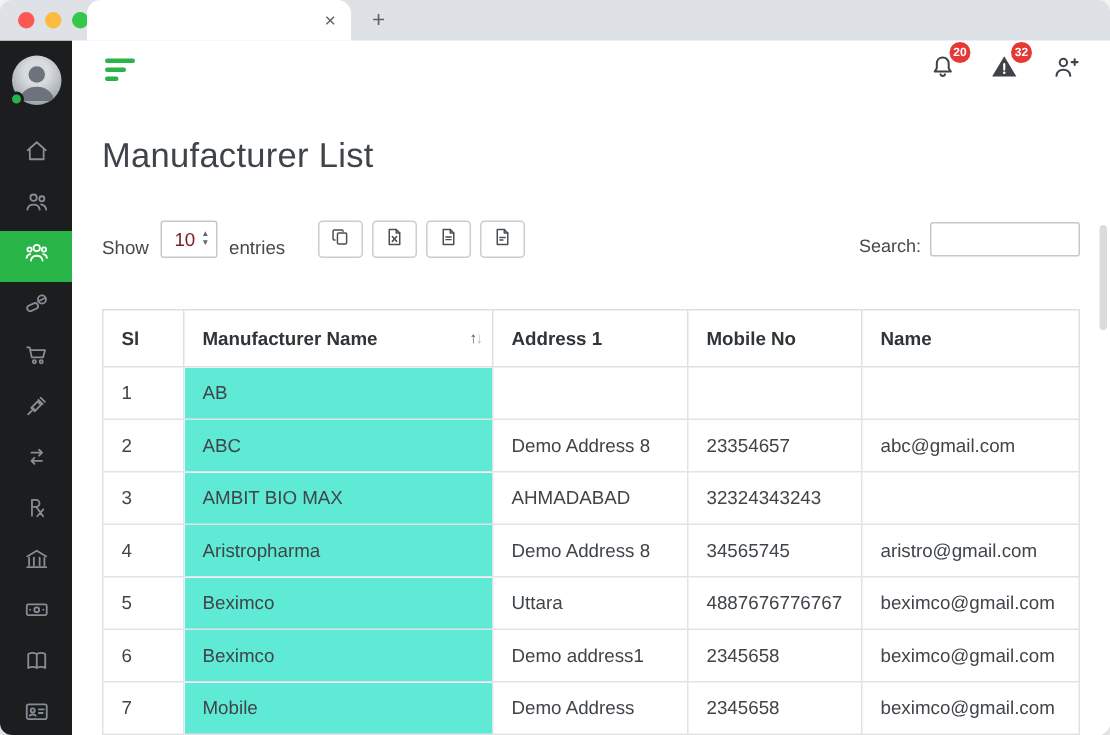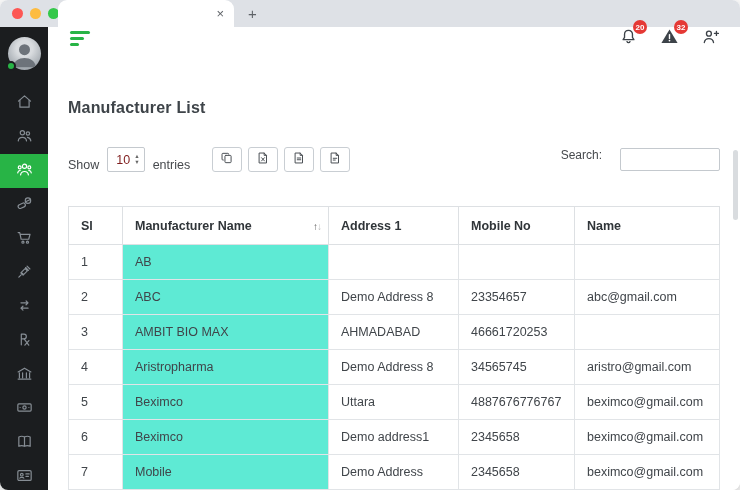--- a/index.html
+++ b/index.html
@@ -34,50 +34,50 @@
   .status-dot{position:absolute;left:-2px;bottom:-1px;width:10px;height:10px;border-radius:50%;
               background:var(--accent);border:2px solid var(--sidebar)}
   .side-nav{display:flex;flex-direction:column;width:100%;margin-top:16px}
   .side-item{height:34px;display:flex;align-items:center;justify-content:center;color:#868d94;cursor:pointer}
   .side-item.active{background:var(--accent);color:#fff}
   .side-item svg{width:17px;height:17px}
 
   .main{flex:1;display:flex;flex-direction:column;min-width:0;background:#fff}
 
   
-  .topbar{height:68px;display:flex;align-items:flex-start;justify-content:space-between;padding:0 18px}
+  .topbar{height:68px;display:flex;align-items:center;justify-content:space-between;padding:0 18px}
   .burger{display:flex;flex-direction:column;gap:3px;cursor:pointer;padding:4px}
   .burger span{height:3px;border-radius:2px;background:var(--accent);display:block}
   .burger .b1{width:20px}.burger .b2{width:14px}.burger .b3{width:9px}
   .top-icons{display:flex;align-items:center;gap:22px;margin-right:2px}
   .icon-btn{position:relative;color:#3d4349;cursor:pointer;display:flex}
   .icon-btn svg{width:19px;height:19px}
   .badge{position:absolute;top:-7px;right:-9px;background:var(--badge);color:#fff;font-size:8px;
          font-weight:700;min-width:14px;height:14px;border-radius:8px;display:flex;
          align-items:center;justify-content:center;padding:0 2px}
 
   
   .content{padding:0 20px;flex:1;min-width:0}
   .page-head{display:flex;justify-content:space-between;align-items:center;margin-top:24px}
-  .title{font-size:16px;font-weight:700;color:#3e4449;letter-spacing:.2px}
+  .title{font-size:23px;font-weight:400;color:#3e4449;letter-spacing:.2px}
   .add-btn{background:var(--accent);color:#fff;font-size:10px;font-weight:700;padding:5px 9px;
            border:none;border-radius:3px;cursor:pointer;font-family:"Liberation Sans",sans-serif}
 
   .controls{display:flex;justify-content:space-between;align-items:center;margin-top:30px}
   .left-controls{display:flex;align-items:flex-end;gap:8px;font-size:12.5px;color:#46494d}
   .select{display:flex;align-items:center;border:1px solid #c4c9ce;border-radius:2px;height:25px;
           padding:0 4px 0 8px;gap:4px;background:#fff;cursor:pointer}
   .select .val{font-size:12.5px;color:#7f1d1d}
   .select .arrows{display:flex;flex-direction:column;line-height:1;color:#666}
   .select .arrows span{font-size:5.5px}
   .export-group{display:flex;gap:6px;margin-left:14px}
   .export-btn{width:30px;height:25px;border:1px solid #c9ced3;border-radius:3px;background:#fff;
               display:flex;align-items:center;justify-content:center;color:#4a4f54;cursor:pointer;padding:0}
   .export-btn svg{width:14px;height:14px}
-  .search{display:flex;align-items:flex-start;gap:18px;font-size:12px;color:#46494d}
+  .search{display:flex;align-items:flex-end;gap:6px;font-size:12px;color:#46494d}
   .search input{width:100px;height:23px;border:1px solid #c4c9ce;border-radius:2px;padding:0 6px;
                 font-size:12px;font-family:"Liberation Sans",sans-serif}
 
   
   .table-wrap{margin-top:34px}
   table{width:100%;border-collapse:collapse;table-layout:fixed;font-size:12.5px;color:#40454a}
   th,td{border:1px solid #e1e4e7;padding:0 12px;height:35px;text-align:left;white-space:nowrap;overflow:hidden}
   th{font-weight:700;height:38px;color:#303539;position:relative;border-color:#dde0e3}
   th:nth-child(1),td:nth-child(1){width:54px}
   th:nth-child(2),td:nth-child(2){width:206px}
@@ -311,21 +311,21 @@
                   <td>2</td>
                   <td class="sorted">ABC</td>
                   <td>Demo Address 8</td>
                   <td>23354657</td>
                   <td>abc@gmail.com</td>
                 </tr>
                 <tr>
                   <td>3</td>
                   <td class="sorted">AMBIT BIO MAX</td>
                   <td>AHMADABAD</td>
-                  <td>46661720253</td>
+                  <td>32324343243</td>
                   <td></td>
                 </tr>
                 <tr>
                   <td>4</td>
                   <td class="sorted">Aristropharma</td>
                   <td>Demo Address 8</td>
                   <td>34565745</td>
                   <td>aristro@gmail.com</td>
                 </tr>
                 <tr>

